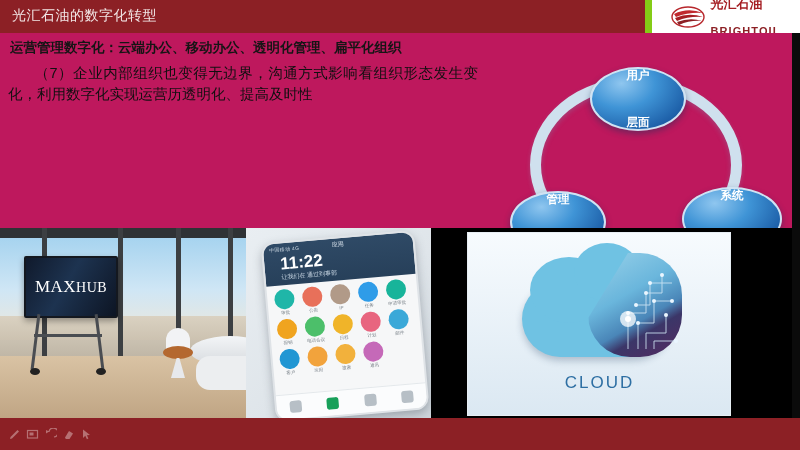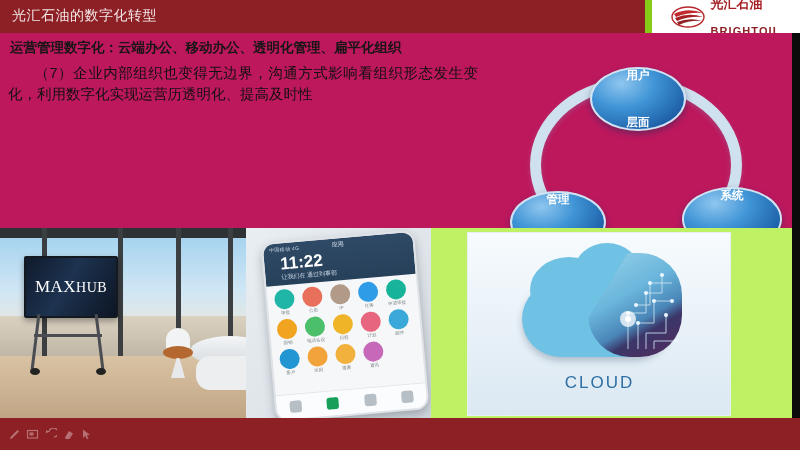--- a/index.html
+++ b/index.html
@@ -50,21 +50,21 @@
              color:#b9c6d4;opacity:.65;}
   .wm1{font-size:9px;letter-spacing:1px;}
   .wm2{font-size:7.5px;letter-spacing:.6px;margin-top:1px;}
 
   
   .photos{position:absolute;left:0;top:228px;width:800px;height:190px;background:#fff;
           display:flex;}
   .photo{position:relative;overflow:hidden;}
   .p1{width:266px;height:190px;background:linear-gradient(#bcd9ee,#e9e2d6);}
   .p2{width:200px;height:190px;background:linear-gradient(135deg,#e9eef2 0%,#dfe5ea 55%,#cfd6dc 100%);}
-  .p3{width:398px;height:190px;background:#bef264;}
+  .p3{width:398px;height:190px;background:#000000;}
 
   
   .room-sky{position:absolute;left:0;top:0;width:266px;height:112px;
             background:linear-gradient(#9fd0ee 0%,#cfe6f5 55%,#efe8da 100%);}
   .room-city{position:absolute;left:0;top:88px;width:266px;height:46px;
              background:linear-gradient(#d9cfbd,#b9ae9c);opacity:.9;}
   .room-floor{position:absolute;left:0;top:128px;width:266px;height:62px;
               background:linear-gradient(#d9c3a4,#c0a584);}
   .mullion{position:absolute;top:0;width:5px;height:134px;background:#3c3f42;}
   .room-ceil{position:absolute;left:0;top:0;width:266px;height:10px;background:#2f3235;}

